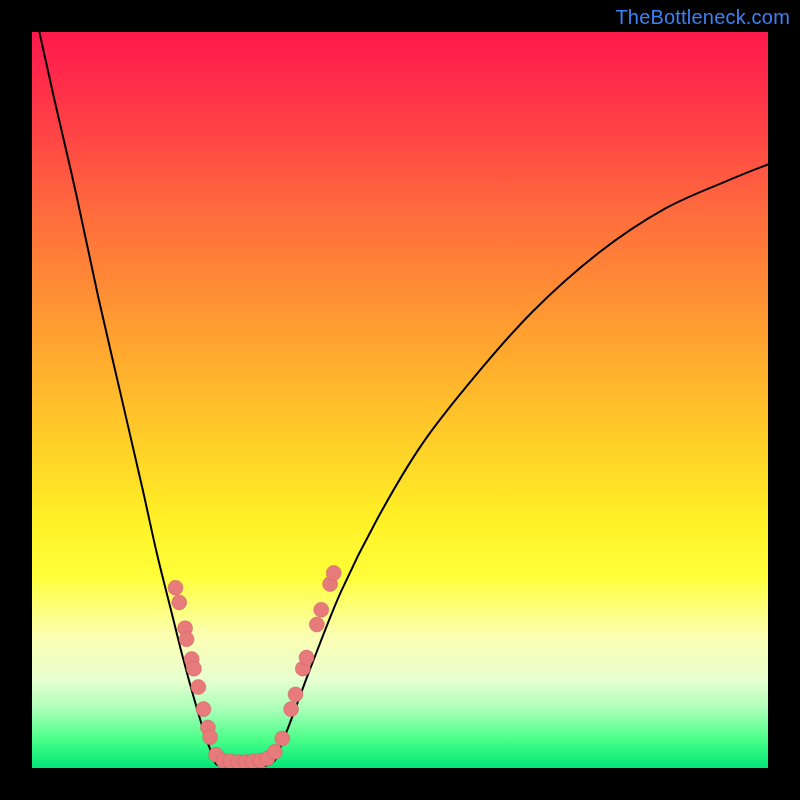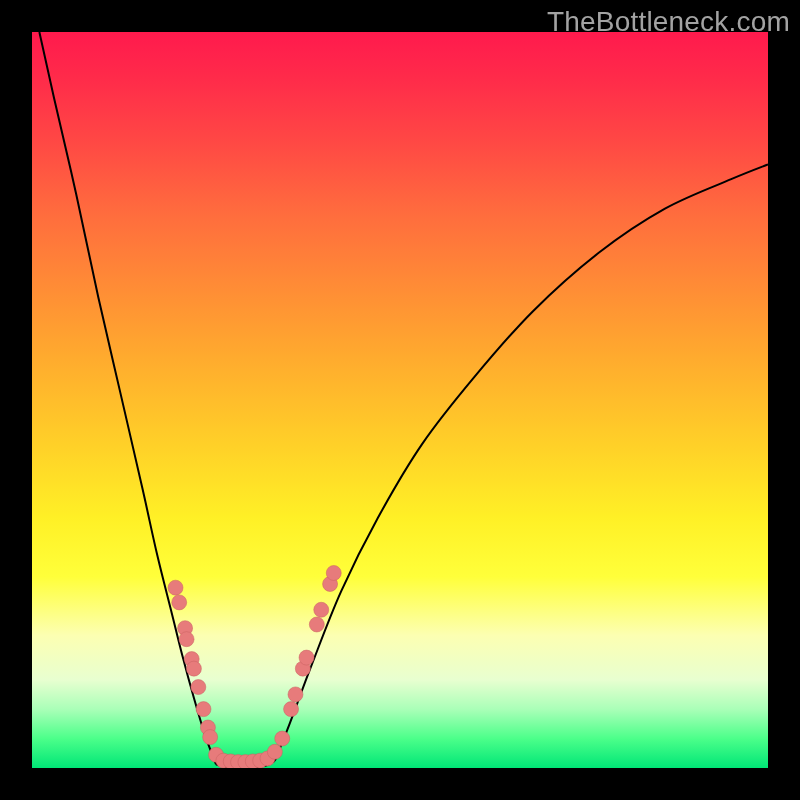--- a/index.html
+++ b/index.html
@@ -39,22 +39,22 @@
       #e8ffd0 88%,
       #aaffb8 92%,
       #4cff8a 96%,
       #00e676 100%
     );
   }
   .watermark {
     position: absolute;
     top: 6px;
     right: 10px;
-    color: #a3a3a3;
-    font-size: 28px;
+    color: #3b82f6;
+    font-size: 20px;
     font-weight: 400;
     letter-spacing: 0.2px;
     z-index: 5;
   }
   svg.overlay {
     position: absolute;
     top: 0;
     left: 0;
     width: 736px;
     height: 736px;

